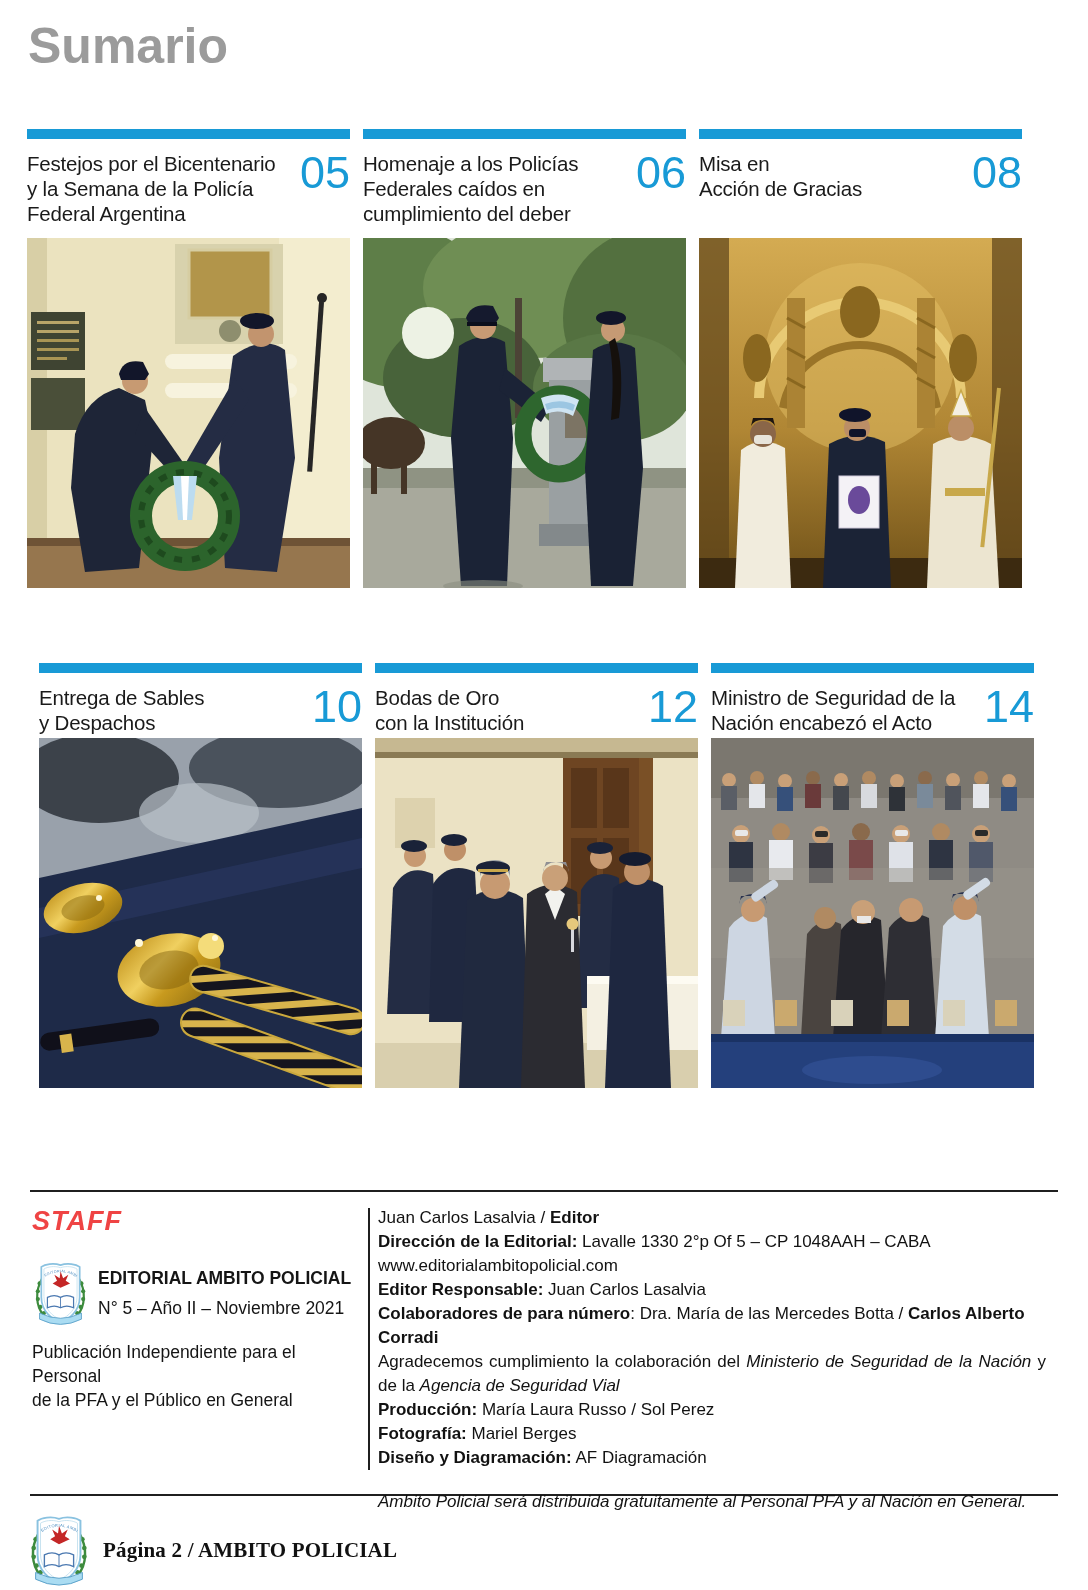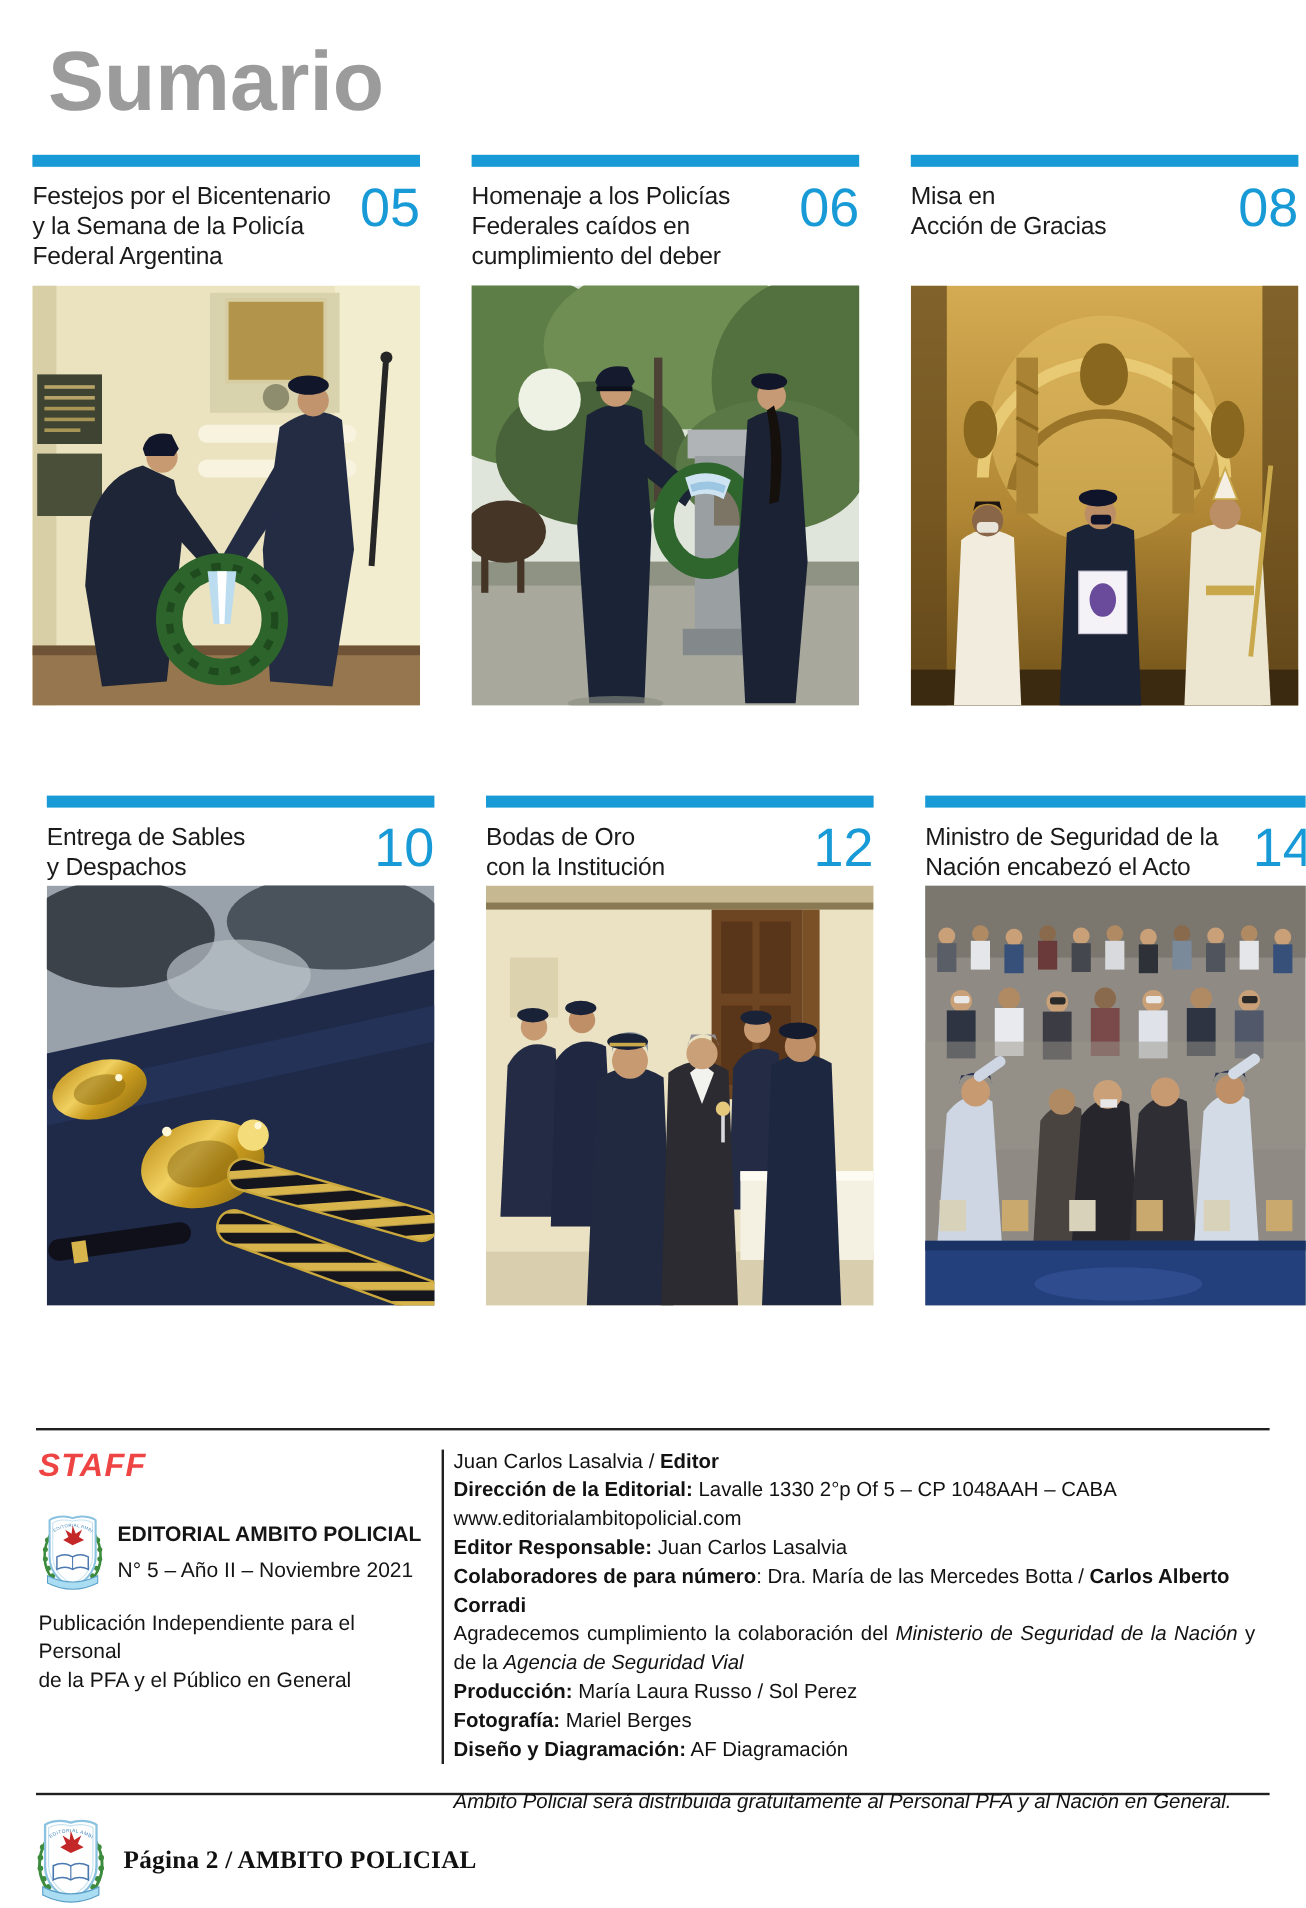--- a/index.html
+++ b/index.html
@@ -9,28 +9,28 @@
   }
   html,body{margin:0;padding:0;background:#fff;}
   body{
     width:1088px;height:1590px;position:relative;overflow:hidden;
     font-family:"Liberation Sans","DejaVu Sans",sans-serif;color:var(--ink);
   }
   .page{position:absolute;inset:0;}
 
   
   .sumario{
-    position:absolute;left:28px;top:20px;margin:12px;
-    font-size:70px;font-weight:800;line-height:1.05;letter-spacing:0;
+    position:absolute;left:28px;top:20px;margin:0;
+    font-size:50px;font-weight:800;line-height:1.05;letter-spacing:0;
     color:var(--title-gray);
   }
 
   
   .toc{position:absolute;left:27px;top:129px;width:1019px;}
-  .toc-row{display:grid;grid-template-columns:323px 323px 323px;column-gap:43px;}
+  .toc-row{display:grid;grid-template-columns:323px 323px 323px;column-gap:13px;}
   .toc-row.row2{margin-top:75px;padding-left:12px;}
   .bar{height:10px;background:var(--accent);}
   .item-head{
     display:flex;justify-content:space-between;align-items:flex-start;
     box-sizing:border-box;padding-top:12px;
   }
   .row1 .item-head{height:99px;}
   .row2 .item-head{height:65px;}
   .item-title{
     font-size:20.5px;line-height:25px;white-space:pre-line;color:#1a1a1a;

